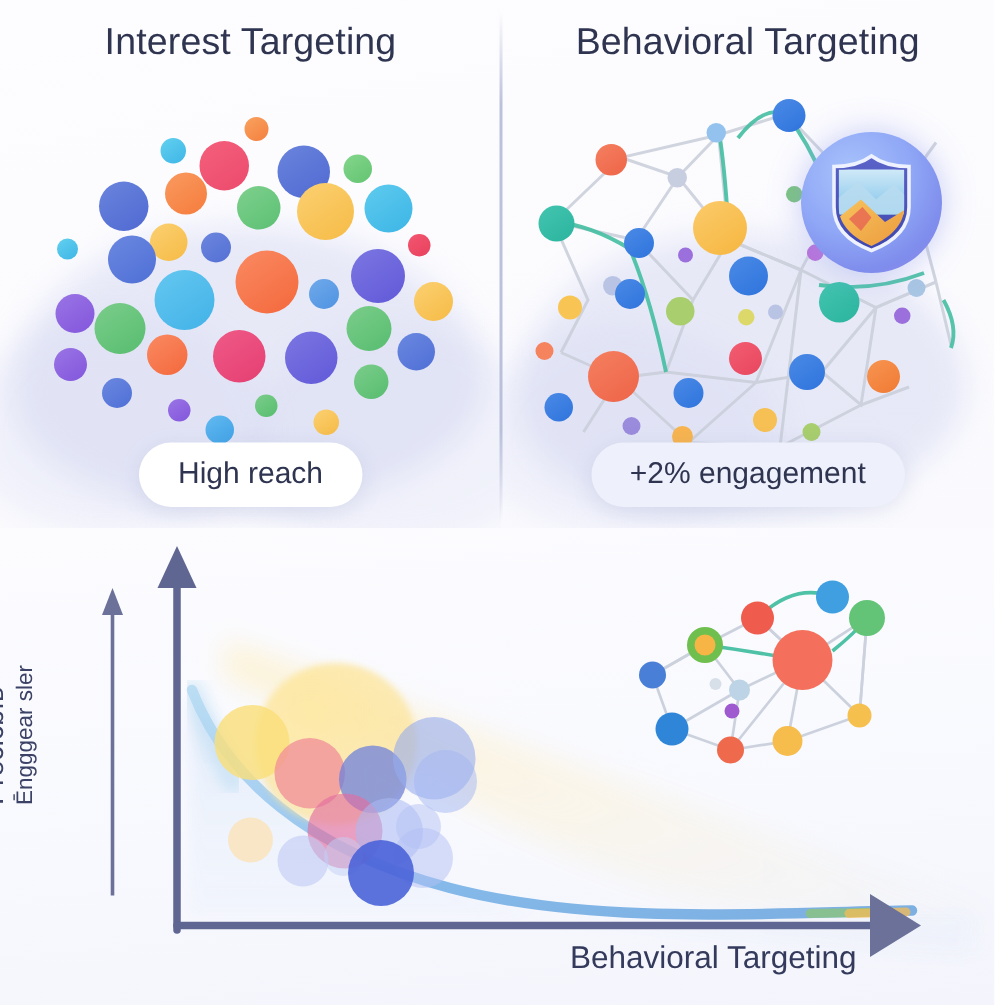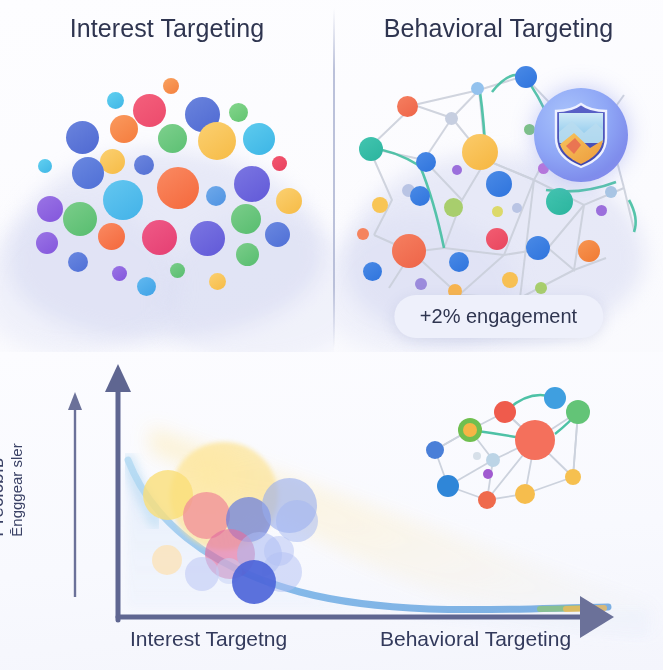--- a/index.html
+++ b/index.html
@@ -111,20 +111,21 @@
         <div class="bub" style="left:265px;top:222px;width:25px;height:25px;background:linear-gradient(145deg,#6a88e0,#4f6fd6);"></div>
         <div class="bub" style="left:36px;top:232px;width:22px;height:22px;background:linear-gradient(145deg,#9a74e5,#8356dc);"></div>
         <div class="bub" style="left:236px;top:243px;width:23px;height:23px;background:linear-gradient(145deg,#7bcd8a,#57bd6f);"></div>
         <div class="bub" style="left:68px;top:252px;width:20px;height:20px;background:linear-gradient(145deg,#6a88e0,#4f6fd6);"></div>
         <div class="bub" style="left:170px;top:263px;width:15px;height:15px;background:linear-gradient(145deg,#7bcd8a,#57bd6f);"></div>
         <div class="bub" style="left:112px;top:266px;width:15px;height:15px;background:linear-gradient(145deg,#9a74e5,#8356dc);"></div>
         <div class="bub" style="left:137px;top:277px;width:19px;height:19px;background:linear-gradient(145deg,#62b9f0,#3fa2e6);"></div>
         <div class="bub" style="left:209px;top:273px;width:17px;height:17px;background:linear-gradient(145deg,#fbd071,#f6bb46);"></div>
       </div>
 
+      <div class="badge white">High reach</div>
     </div>
 
     <div class="panel right">
       <div class="cloud" style="left:10px;top:155px;width:300px;height:190px;"></div>
       <div class="cloud" style="left:-15px;top:215px;width:200px;height:140px;opacity:.55;"></div>
 
       <div class="panel-title">Behavioral Targeting</div>
 
       <svg class="netsvg" width="329" height="352">
         <g stroke="#c9ced9" stroke-width="2" fill="none" opacity=".85">
@@ -340,17 +341,16 @@
       <polygon points="75,40 68,58 82,58" fill="#6b7199"></polygon>
     </svg>
 
     <div style="position:absolute;left:-40px;top:118px;width:190px;height:40px;">
       <div class="ylabel">
         <span>Precicbıв</span>
         <span class="sub">Ēngggear sler</span>
       </div>
     </div>
 
-    <div class="xlabel" style="left:130px;top:275px;">Interest Targetng</div>
     <div class="xlabel" style="left:380px;top:275px;">Behavioral Targeting</div>
   </div>
 
 </div>
 
 </body></html>

